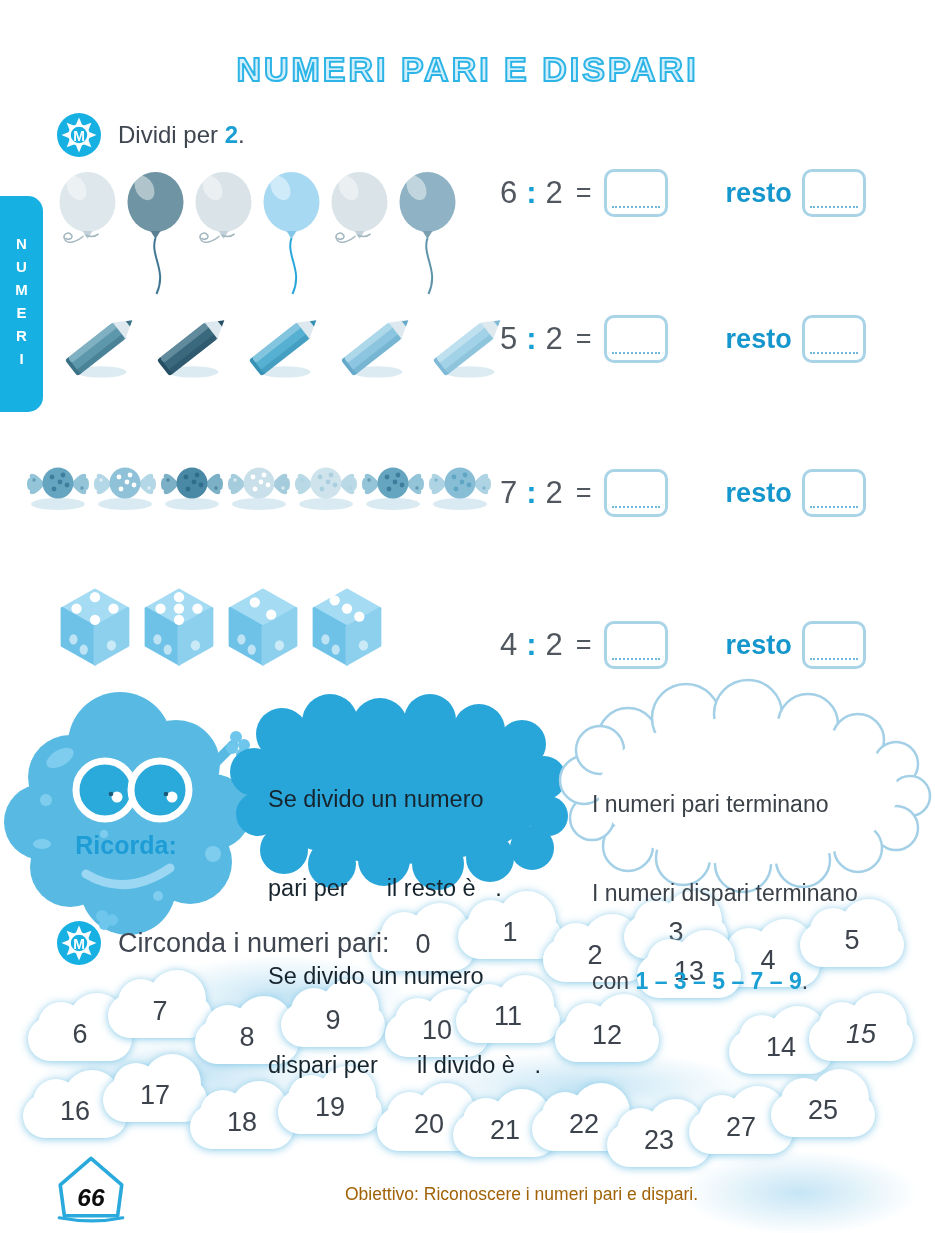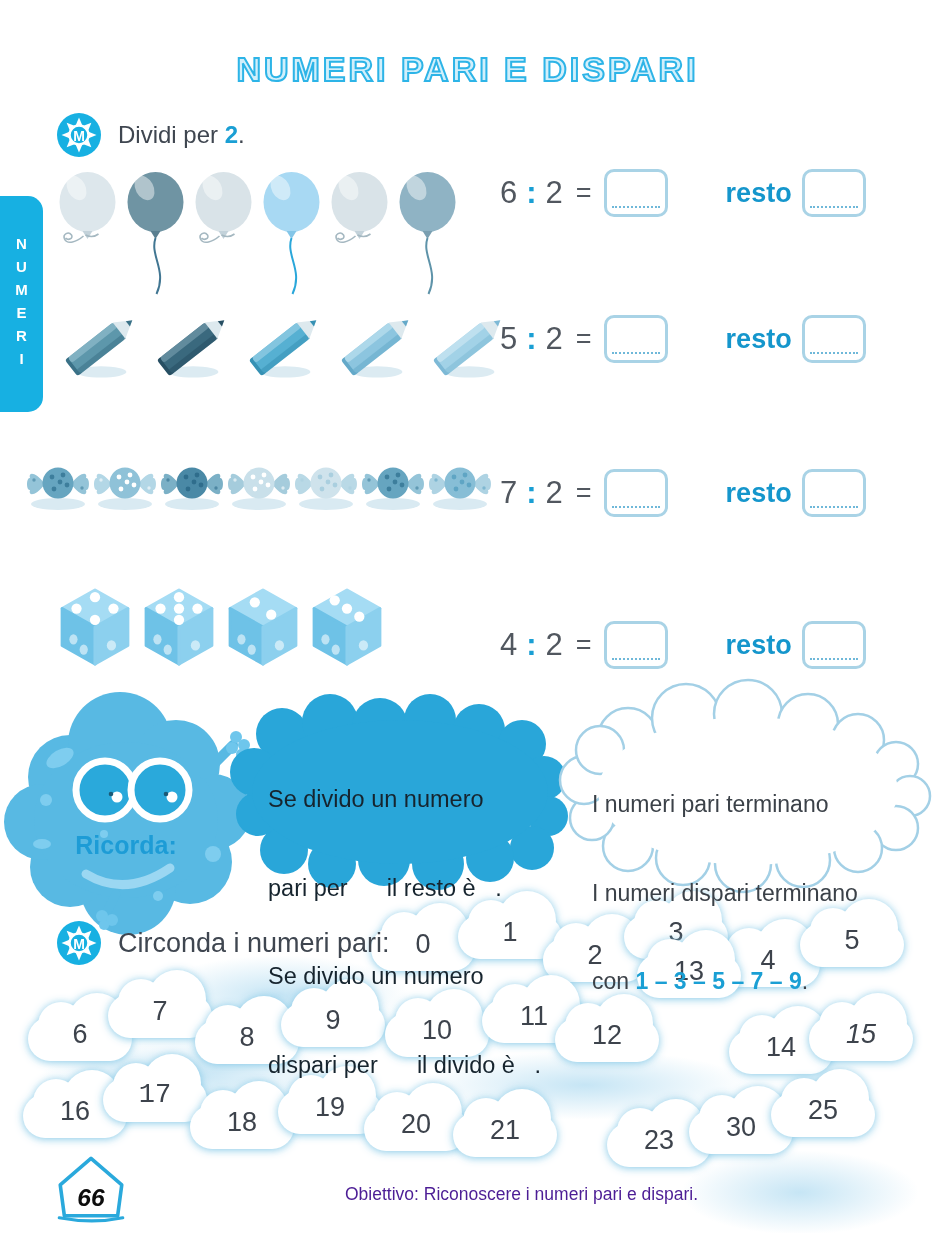--- a/index.html
+++ b/index.html
@@ -51,21 +51,21 @@
   .num-cloud .puff2 { position:absolute; left:40px; top:-6px; width:58px; height:58px; border-radius:50%; background:#fff; }
   .num-cloud .base  { position:absolute; left:0; top:18px; right:0; height:44px; border-radius:26px; background:#fff; }
   .num-cloud .n { position:absolute; inset:0; display:flex; align-items:center; justify-content:center;
                   padding-top:8px; font-size:27px; color:#3d434c; }
 
   .bg-glow { position:absolute; z-index:0; border-radius:50%;
              background:radial-gradient(ellipse at center, rgba(160,212,238,.6), rgba(255,255,255,0) 70%); }
 
   .house-svg { position:absolute; left:50px; top:1152px; width:82px; height:72px; }
   .objective { position:absolute; left:92px; right:0; top:1184px; text-align:center;
-               font-size:17.5px; color:#4c1d95;padding-left:16px; }
+               font-size:17.5px; color:#a16207;padding-left:16px; }
 </style>
 </head>
 <body>
 
 <svg width="0" height="0" style="position:absolute" aria-hidden="true">
   <defs>
     <symbol id="sym-micon" viewBox="0 0 46 46">
       <circle cx="23" cy="23" r="22" fill="#17b0e2"></circle>
       <g fill="#ffffff">
         <path d="M23,5.5 L19.4,14 L26.6,14 Z"></path>
@@ -472,21 +472,21 @@
       <div class="puff2"></div>
       <div class="base"></div>
       <span class="n">9</span>
     </div>
   <div class="num-cloud" style="left:385px; top:995px;">
       <div class="puff1"></div>
       <div class="puff2"></div>
       <div class="base"></div>
       <span class="n">10</span>
     </div>
-  <div class="num-cloud" style="left:482px; top:981px;">
+  <div class="num-cloud" style="left:456px; top:981px;">
       <div class="puff1"></div>
       <div class="puff2"></div>
       <div class="base"></div>
       <span class="n">11</span>
     </div>
   <div class="num-cloud" style="left:555px; top:1000px;">
       <div class="puff1"></div>
       <div class="puff2"></div>
       <div class="base"></div>
       <span class="n">12</span>
@@ -509,61 +509,67 @@
       <div class="base"></div>
       <span class="n">15</span>
     </div>
 
   <div class="num-cloud" style="left:23px; top:1076px;">
       <div class="puff1"></div>
       <div class="puff2"></div>
       <div class="base"></div>
       <span class="n">16</span>
     </div>
-  <div class="num-cloud" style="left:103px; top:1060px;font-family:Liberation Mono, monospace;">
+  <div class="num-cloud" style="left:103px; top:1060px;">
       <div class="puff1"></div>
       <div class="puff2"></div>
       <div class="base"></div>
       <span class="n">17</span>
     </div>
   <div class="num-cloud" style="left:190px; top:1087px;">
       <div class="puff1"></div>
       <div class="puff2"></div>
       <div class="base"></div>
       <span class="n">18</span>
     </div>
   <div class="num-cloud" style="left:278px; top:1072px;">
       <div class="puff1"></div>
       <div class="puff2"></div>
       <div class="base"></div>
       <span class="n">19</span>
     </div>
-  <div class="num-cloud" style="left:364px; top:1089px;text-align:right;">
+  <div class="num-cloud" style="left:377px; top:1089px;text-align:right;">
       <div class="puff1"></div>
       <div class="puff2"></div>
       <div class="base"></div>
       <span class="n">20</span>
     </div>
   <div class="num-cloud" style="left:453px; top:1095px;">
       <div class="puff1"></div>
       <div class="puff2"></div>
       <div class="base"></div>
       <span class="n">21</span>
     </div>
+  <div class="num-cloud" style="left:532px; top:1089px;">
+      <div class="puff1"></div>
+      <div class="puff2"></div>
+      <div class="base"></div>
+      <span class="n">22</span>
+    </div>
   <div class="num-cloud" style="left:607px; top:1105px;">
       <div class="puff1"></div>
       <div class="puff2"></div>
       <div class="base"></div>
       <span class="n">23</span>
     </div>
   <div class="num-cloud" style="left:689px; top:1092px;">
       <div class="puff1"></div>
       <div class="puff2"></div>
       <div class="base"></div>
-      <span class="n">30</span>
+      <span class="n">27</span>
     </div>
   <div class="num-cloud" style="left:771px; top:1075px;">
       <div class="puff1"></div>
       <div class="puff2"></div>
       <div class="base"></div>
       <span class="n">25</span>
     </div>
 
   <svg class="house-svg" viewBox="0 0 80 70">
     <path d="M10,32 L40,6 L70,32 L66,62 L14,62 Z" fill="none" stroke="#2aa9dc" stroke-width="3.5" stroke-linejoin="round" stroke-linecap="round"></path>

